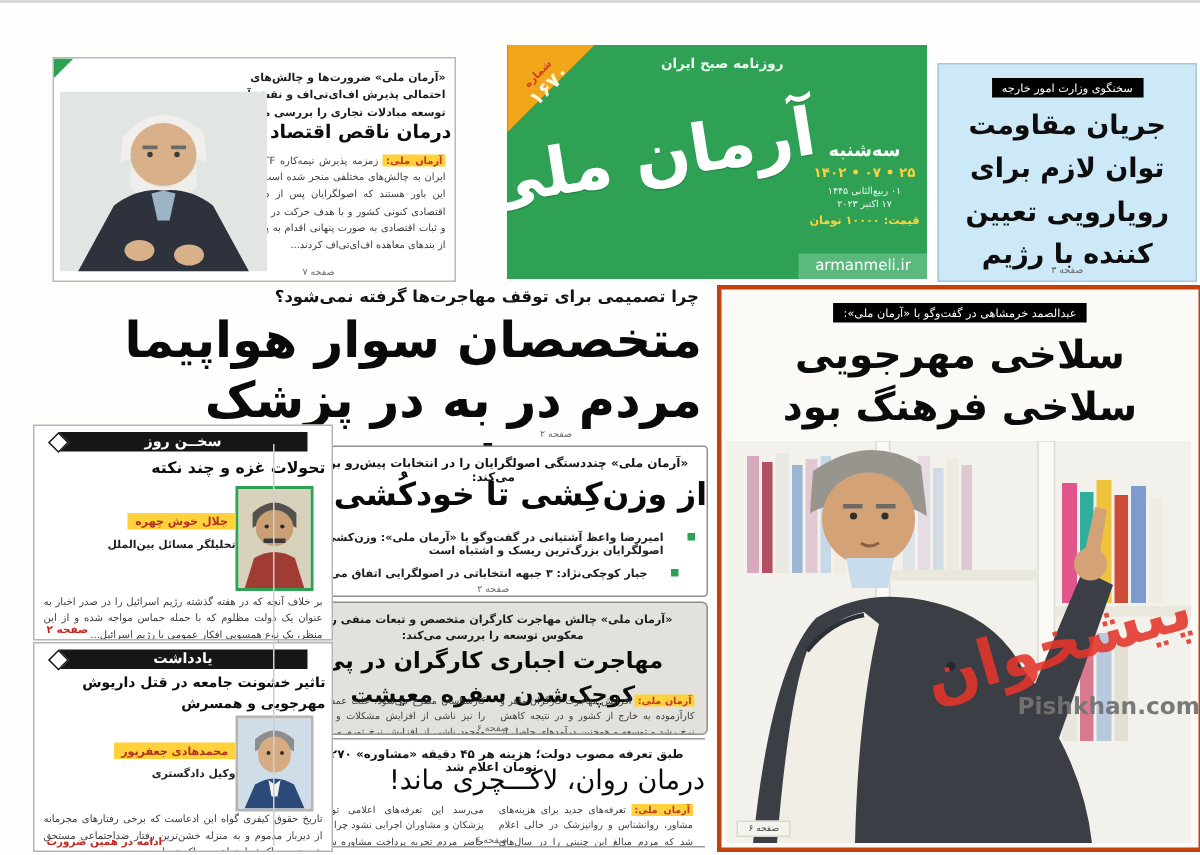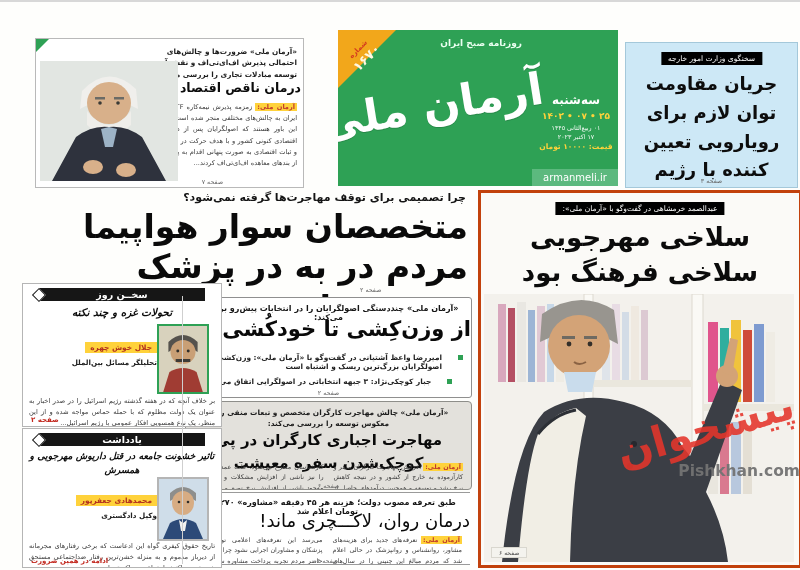--- a/index.html
+++ b/index.html
@@ -83,21 +83,21 @@
 
   .chip{background:#ffd23b;color:#c0392b;font-weight:bold;padding:0 2px;}
 
   
   .sidebox{left:22px;width:158px;border:1px solid #b5b5b5;background:#fff;overflow:hidden;padding-left:40px;}
   .sokhan{top:283px;height:142px;}
   .yaddasht{top:428px;height:138px;}
   .sec-bar{top:4px;left:16px;right:16px;height:13px;background:#161616;color:#fff;font-size:9.5px;font-weight:bold;
            display:flex;align-items:center;justify-content:center;}
   .diamond{position:absolute;left:-5px;top:2px;width:8px;height:8px;background:#fff;border:1.5px solid #161616;transform:rotate(45deg);}
-  .side-title{left:4px;right:4px;text-align:center;font-weight:900;color:#0c0c0c;font-style:italic;}
+  .side-title{left:4px;right:4px;font-weight:900;color:#0c0c0c;}
   .sok-title{top:22px;font-size:10.5px;}
   .yad-title{top:20px;font-size:9.3px;line-height:1.55;}
   .side-photo{right:12px;border:2px solid #2ea155;}
   .sok-photo{top:40px;width:48px;height:66px;}
   .yad-photo{top:48px;width:48px;height:60px;border-color:#b5b5b5;}
   .author-chip{position:absolute;background:#ffd23b;color:#b3321f;font-size:7.4px;font-weight:bold;padding:1px 5px;white-space:nowrap;}
   .role{position:absolute;font-size:7.2px;font-weight:bold;color:#222;white-space:nowrap;}
   .side-body{left:6px;right:6px;font-size:6.7px;color:#3a3a3a;text-align:justify;line-height:1.65;}
   .sok-body{top:112px;}
   .yad-body{top:112px;}

